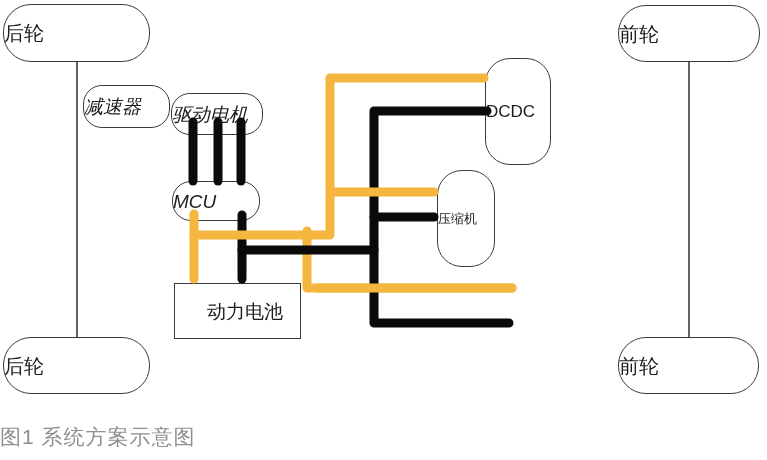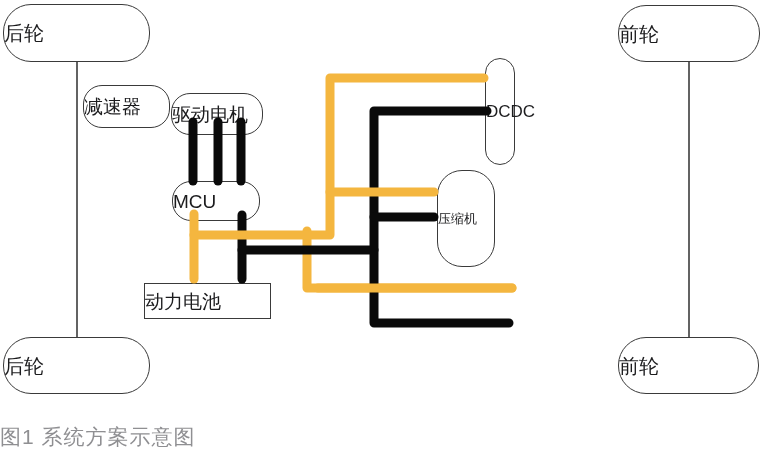--- a/index.html
+++ b/index.html
@@ -14,33 +14,33 @@
     position: absolute; z-index: 1;
     background: #fff;
     border: 1.4px solid #3a3a3a;
     display: flex; align-items: center; 
     color: #1c1c1e;
     font-size: 19px;
     line-height: 1;
     white-space: nowrap;
   }
   .pill      { border-radius: 28px; font-size: 20px; }
-  .mid       { border-radius: 19px; }
+  .mid       { border-radius: 19px; font-style: italic; }
   .capsule   { border-radius: 25px; font-size: 13px; }
   .rect      { border-radius: 0; }
 
   .n-rear-wheel-top    { left: 3px;   top: 4px;   width: 147px; height: 58px; }
   .n-rear-wheel-bottom { left: 3px;   top: 337px; width: 147px; height: 57px; }
   .n-front-wheel-top   { left: 618px; top: 5px;   width: 142px; height: 57px; }
   .n-front-wheel-bottom{ left: 618px; top: 337px; width: 141px; height: 57px; }
   .n-reducer           { left: 83px;  top: 85px;  width: 87px;  height: 43px; }
   .n-drive-motor       { left: 171px; top: 93px;  width: 92px;  height: 42px; }
   .n-mcu               { left: 172px; top: 181px; width: 88px;  height: 40px; }
-  .n-battery           { left: 144px; top: 283px; width: 127px; height: 36px; }
-  .n-dcdc              { left: 485px; top: 58px;  width: 30px;  height: 107px; font-size: 17px; }
+  .n-battery           { left: 174px; top: 283px; width: 127px; height: 56px; padding-left: 32px; }
+  .n-dcdc              { left: 485px; top: 58px;  width: 66px;  height: 107px; font-size: 17px; }
   .n-compressor        { left: 437px; top: 170px; width: 58px;  height: 97px; }
   .n-ptc               { left: 508px; top: 255px; width: 49px;  height: 97px; }
 
   .caption {
     position: absolute; z-index: 3;
     left: 0; top: 423px; width: 767px;
     text-align: left;
     color: #8f8f92;
     font-size: 21px;
     letter-spacing: 1px;

